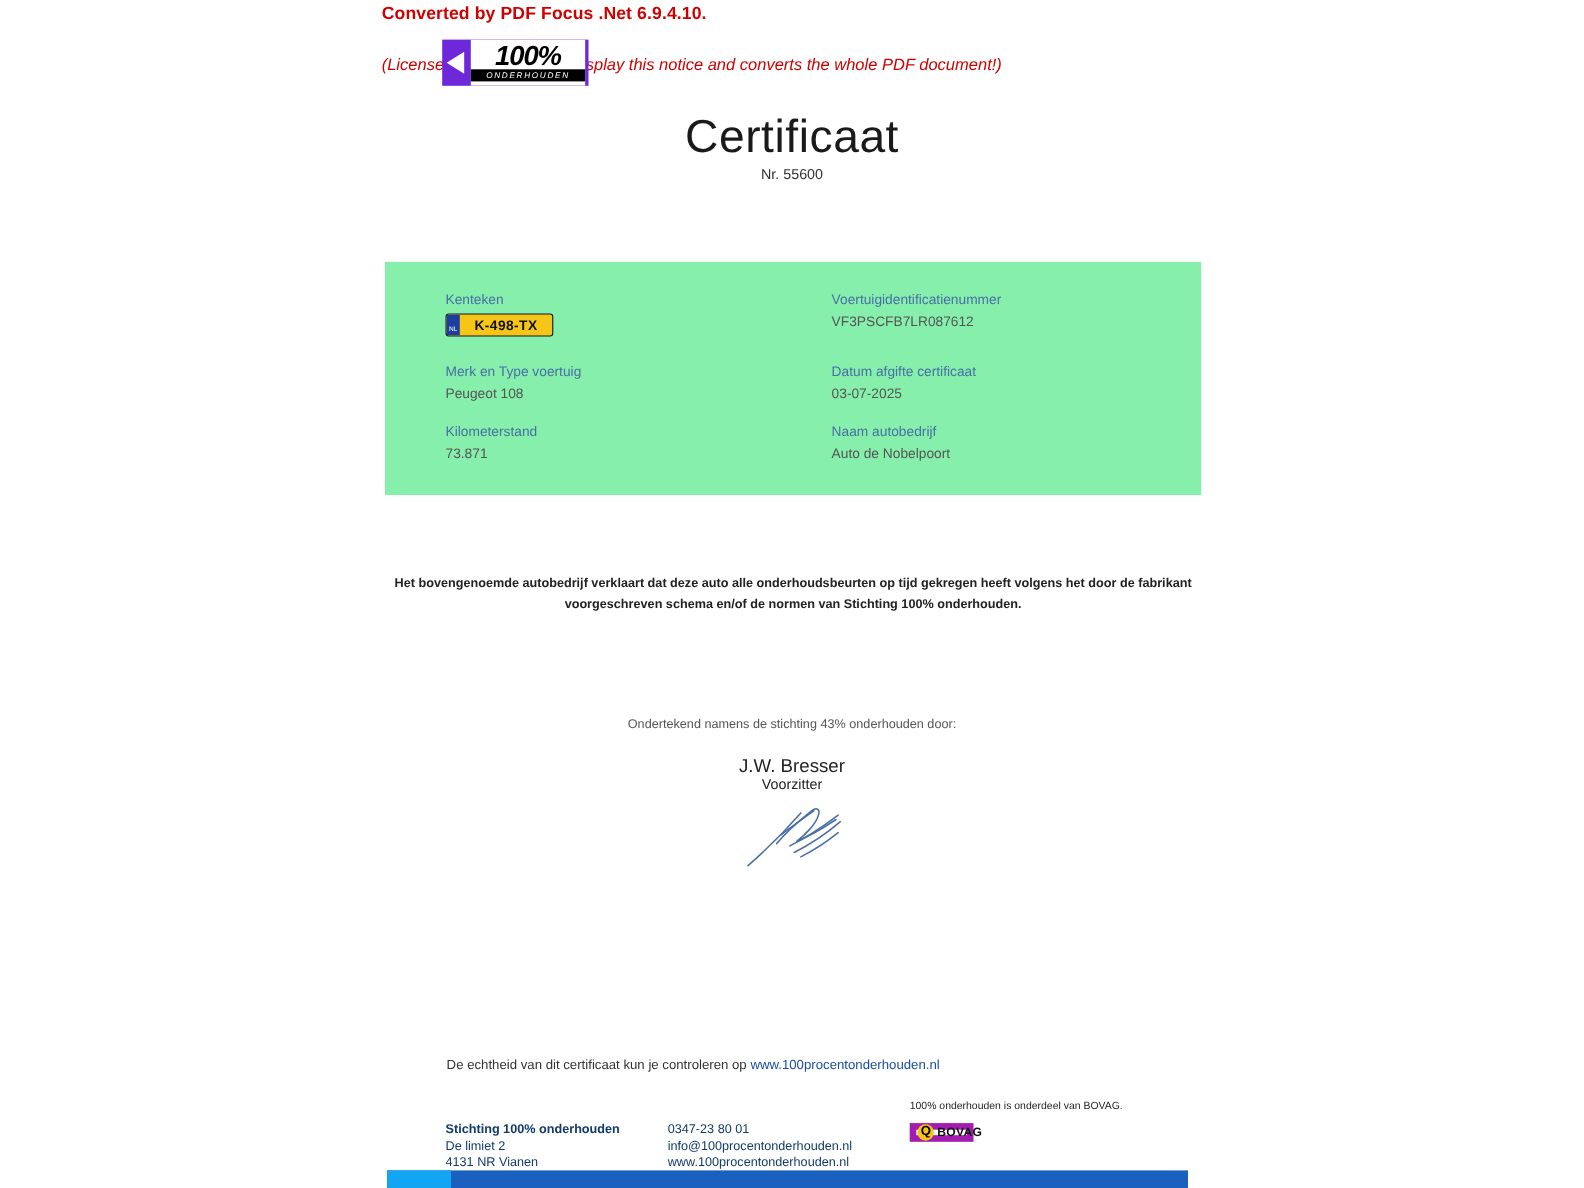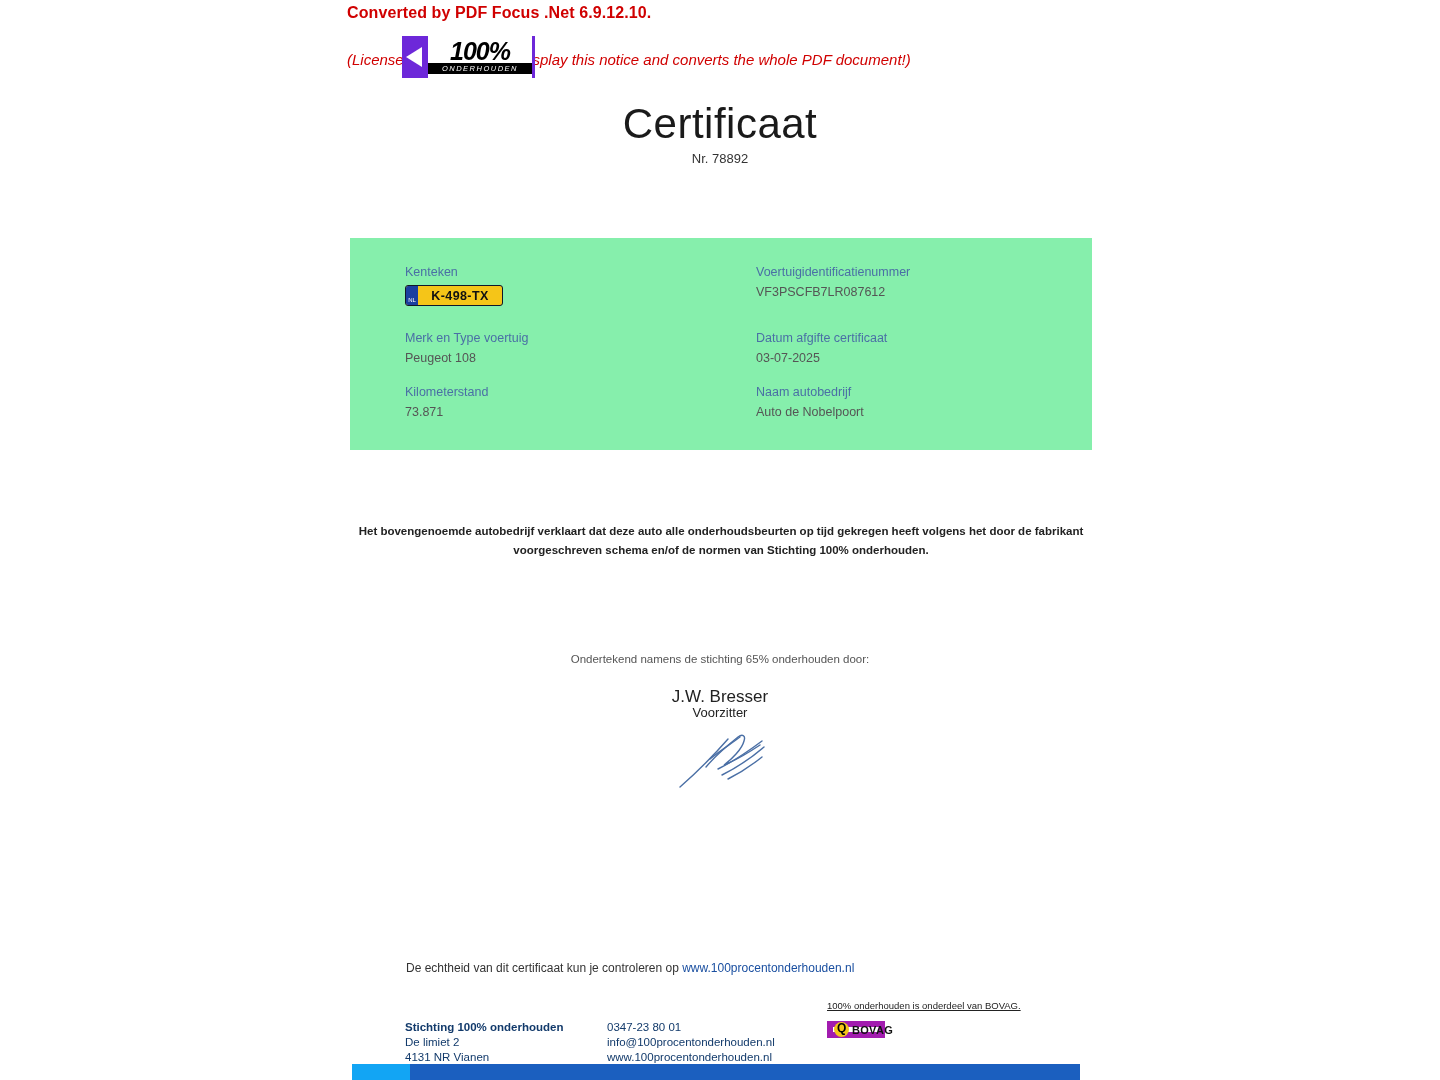--- a/index.html
+++ b/index.html
@@ -296,21 +296,20 @@
     letter-spacing: 0.3px;
     color: #111;
     margin-left: 3px;
   }
   .bovag-note {
     position: absolute;
     left: 827px;
     top: 1000px;
     font-size: 9.5px;
     color: #222;
-    text-decoration: underline;
   }
 
   
   .bar-blue {
     position: absolute;
     left: 352px;
     top: 1064px;
     width: 728px;
     height: 16px;
     background: #1b5fbf;
@@ -320,33 +319,33 @@
     left: 352px;
     top: 1064px;
     width: 58px;
     height: 16px;
     background: #12a5f4;
   }
 </style>
 </head>
 <body>
 
-<div class="notice">Converted by PDF Focus .Net 6.9.12.10.</div>
+<div class="notice">Converted by PDF Focus .Net 6.9.4.10.</div>
 <div class="notice-sub">(Licensed version doesn't display this notice and converts the whole PDF document!)</div>
 
 <div class="logo">
   <div class="arrow"></div>
   <div class="ltext">
     <div class="lbig">100%</div>
     <div class="lsmall">ONDERHOUDEN</div>
   </div>
 </div>
 
 <div class="title">Certificaat</div>
-<div class="subtitle">Nr. 78892</div>
+<div class="subtitle">Nr. 55600</div>
 
 <div class="panel">
 
   <div class="field col-l row-1">
     <div class="flabel">Kenteken</div>
     <div class="plate">
       <div class="eu">NL</div>
       <div class="pnum">K-498-TX</div>
     </div>
   </div>
@@ -373,21 +372,21 @@
 
   <div class="field col-r row-3">
     <div class="flabel">Naam autobedrijf</div>
     <div class="fvalue">Auto de Nobelpoort</div>
   </div>
 
 </div>
 
 <div class="statement">Het bovengenoemde autobedrijf verklaart dat deze auto alle onderhoudsbeurten op tijd gekregen heeft volgens het door de fabrikant voorgeschreven schema en/of de normen van Stichting 100% onderhouden.</div>
 
-<div class="signed-line">Ondertekend namens de stichting 65% onderhouden door:</div>
+<div class="signed-line">Ondertekend namens de stichting 43% onderhouden door:</div>
 <div class="sig-name">J.W. Bresser</div>
 <div class="sig-role">Voorzitter</div>
 <svg class="sig-image" viewBox="0 0 110 70">
   <g fill="none" stroke="#4a6fa5" stroke-width="1.4" stroke-linecap="round">
     <path d="M4 62 C 20 48, 38 30, 52 14"></path>
     <path d="M30 42 C 40 30, 52 20, 62 12 C 66 9, 70 10, 68 16 C 66 24, 56 34, 48 40 C 58 36, 72 28, 84 20"></path>
     <path d="M42 44 C 54 38, 70 28, 86 16"></path>
     <path d="M46 50 C 58 44, 74 34, 88 22"></path>
     <path d="M52 54 C 64 48, 76 40, 86 32"></path>
     <path d="M34 34 C 44 26, 56 18, 64 12"></path>

